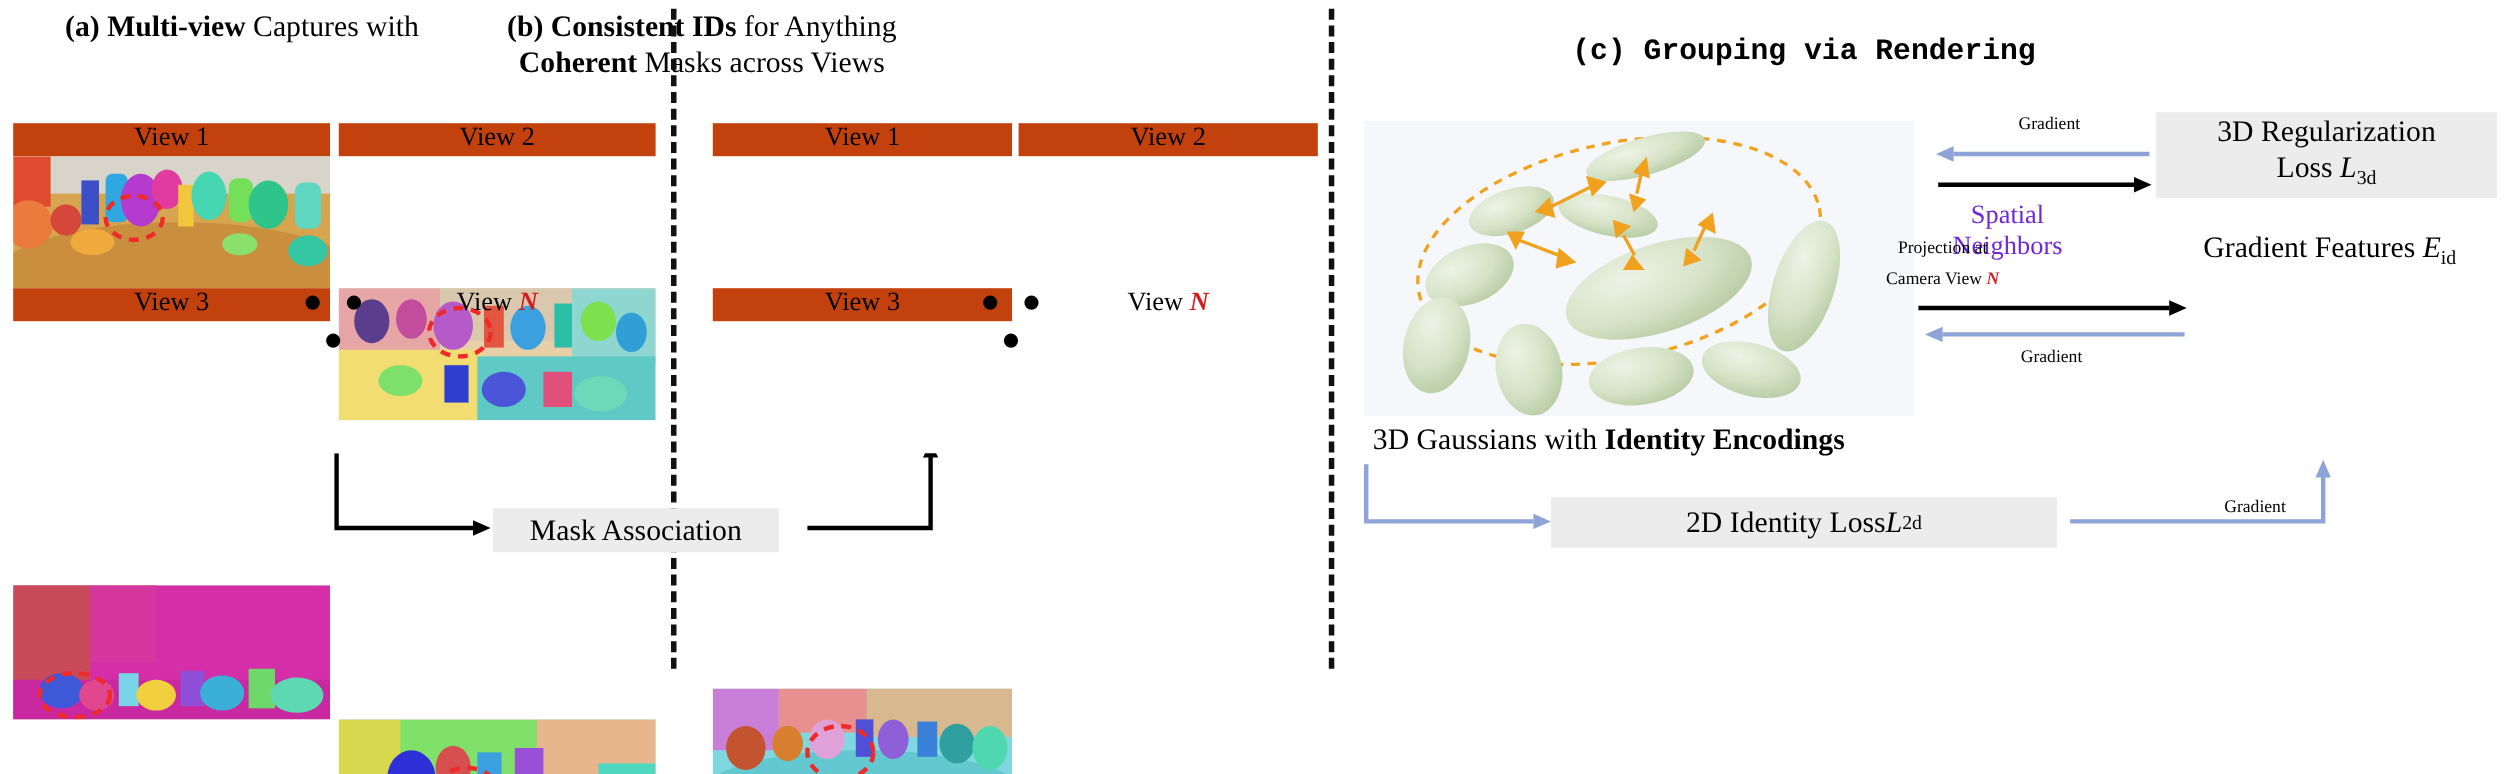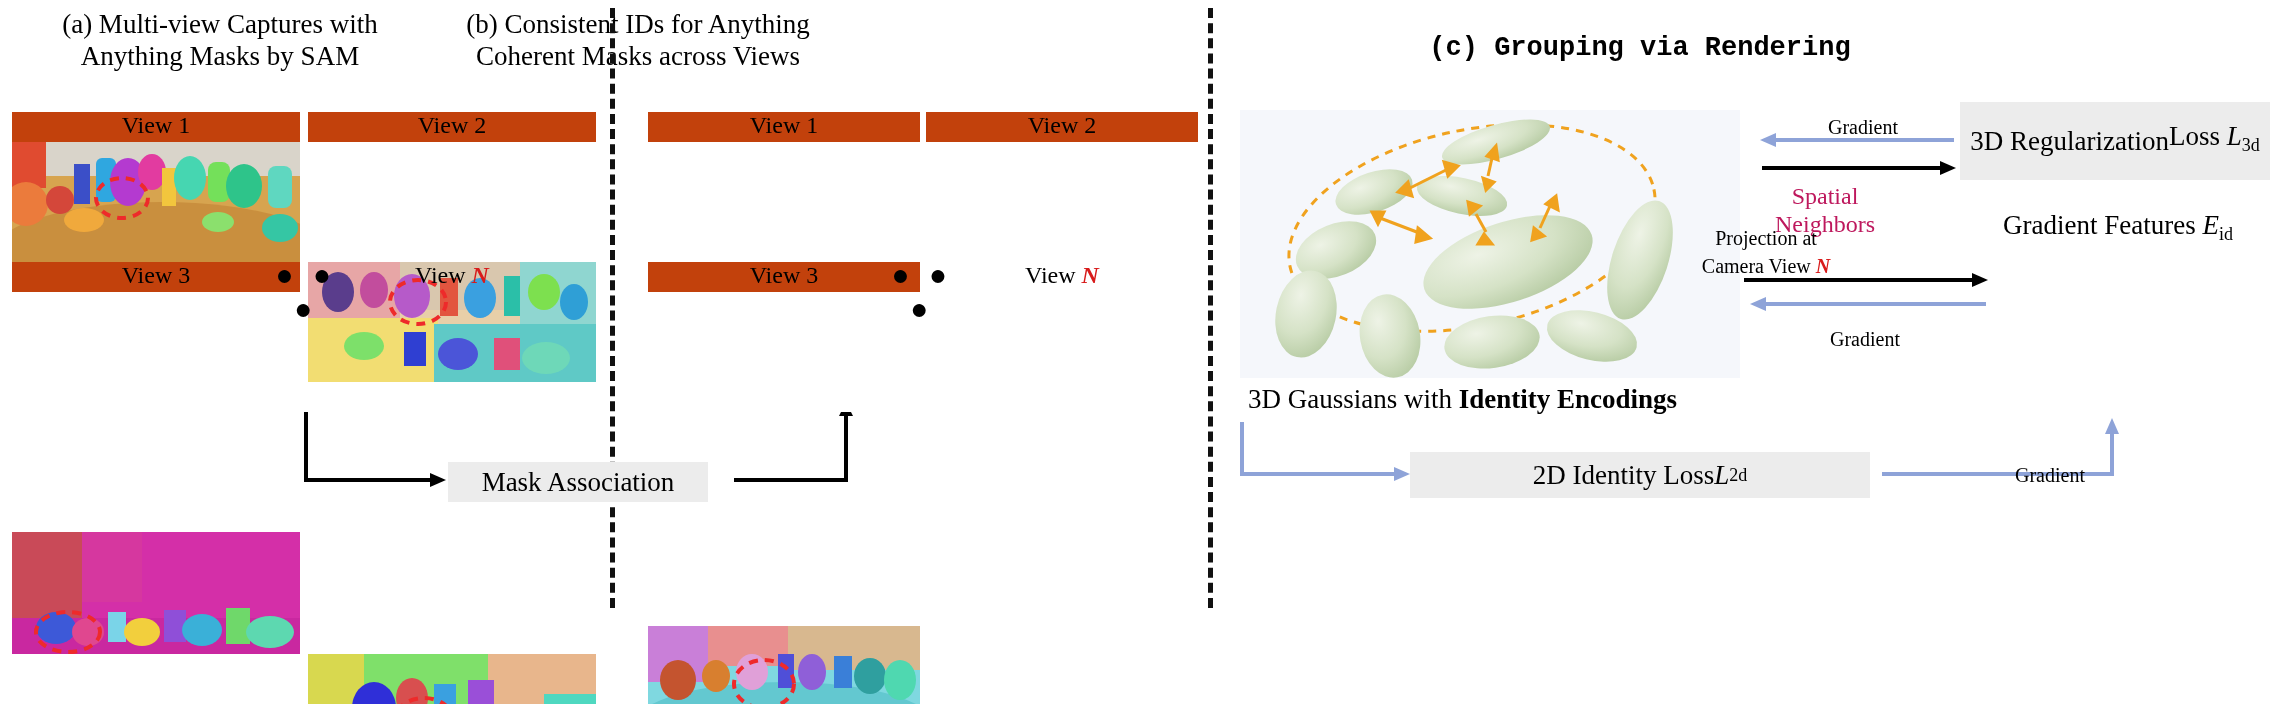--- a/index.html
+++ b/index.html
@@ -1,39 +1,38 @@
 <!DOCTYPE html>
 <html><head>
 <meta charset="utf-8">
 <style>
   html,body{margin:0;padding:0;background:#ffffff;}
   body{width:2286px;height:704px;position:relative;overflow:hidden;
        font-family:"Liberation Serif","DejaVu Serif",serif;color:#000;}
   .abs{position:absolute;}
   .hdr{font-size:27px;line-height:32px;text-align:center;}
-  .hdr b{font-weight:normal;text-align:center;}
+  .hdr b{font-weight:bold;text-align:center;}
   .vlabel{font-size:24px;text-align:center;background:#c2410c;}
   .greyband{background:#eceded;}
   .imgbox{position:relative;overflow:hidden;background:#cfcfcf;}
   .dashline{position:absolute;width:0;border-left:5px dashed #111;}
   .box{background:#ececec;display:flex;align-items:center;justify-content:center;
        text-align:center;font-size:27px;line-height:33px;}
   .cap{font-size:27px;}
-  .small{font-size:20px;margin-top:12px;}
+  .small{font-size:16px;}
   svg{display:block;}
   .dots{font-size:30px;letter-spacing:6px;}
   .redN{color:#d81b1b;font-style:italic;font-weight:bold;}
-  .orangetxt{color:#be185d;font-size:24px;line-height:28px;text-align:center;}
+  .orangetxt{color:#6d28d9;font-size:24px;line-height:28px;text-align:center;}
 </style>
 </head>
 <body>
 
 <div class="abs hdr" style="left:20px;top:8px;width:400px;">
   <span><b>(a) Multi-view</b><span> Captures with</span></span><br>
-  <span>Anything Masks by SAM</span>
 </div>
 
 <div class="abs hdr" style="left:448px;top:8px;width:380px;">
   <span><b>(b) Consistent IDs</b><span> for Anything</span></span><br>
   <span><b>Coherent</b><span> Masks across Views</span></span>
 </div>
 
 <div class="abs hdr" style="left:1240px;top:32px;width:800px;font-weight:bold;font-family:Liberation Mono, monospace;">
   <span>(c) Grouping via Rendering</span>
 </div>
@@ -246,21 +245,21 @@
   <span>Gradient</span>
 </div>
 <svg class="abs" style="left:1758px;top:132px;width:200px;height:16px;" width="200" height="16" viewBox="0 0 200 16">
   <line x1="196" y1="8" x2="18" y2="8" stroke="#8ea3d8" stroke-width="4"></line>
   <polygon points="18,1 2,8 18,15" fill="#8ea3d8"></polygon>
 </svg>
 <svg class="abs" style="left:1758px;top:160px;width:200px;height:16px;" width="200" height="16" viewBox="0 0 200 16">
   <line x1="4" y1="8" x2="182" y2="8" stroke="#000" stroke-width="4"></line>
   <polygon points="182,1 198,8 182,15" fill="#000"></polygon>
 </svg>
-<div class="abs box" style="left:1960px;top:102px;width:310px;height:78px;flex-direction:row;">
+<div class="abs box" style="left:1960px;top:102px;width:310px;height:78px;flex-direction:column;">
   <div>3D Regularization</div>
   <div>
     <span>Loss </span><i>L</i><sub style="font-size:18px;">3d</sub>
   </div>
 </div>
 
 <div class="abs small" style="left:1656px;top:212px;width:220px;text-align:center;line-height:28px;">
   <div>Projection at</div>
   <div>
     <span>Camera View </span><span class="redN">N</span>

